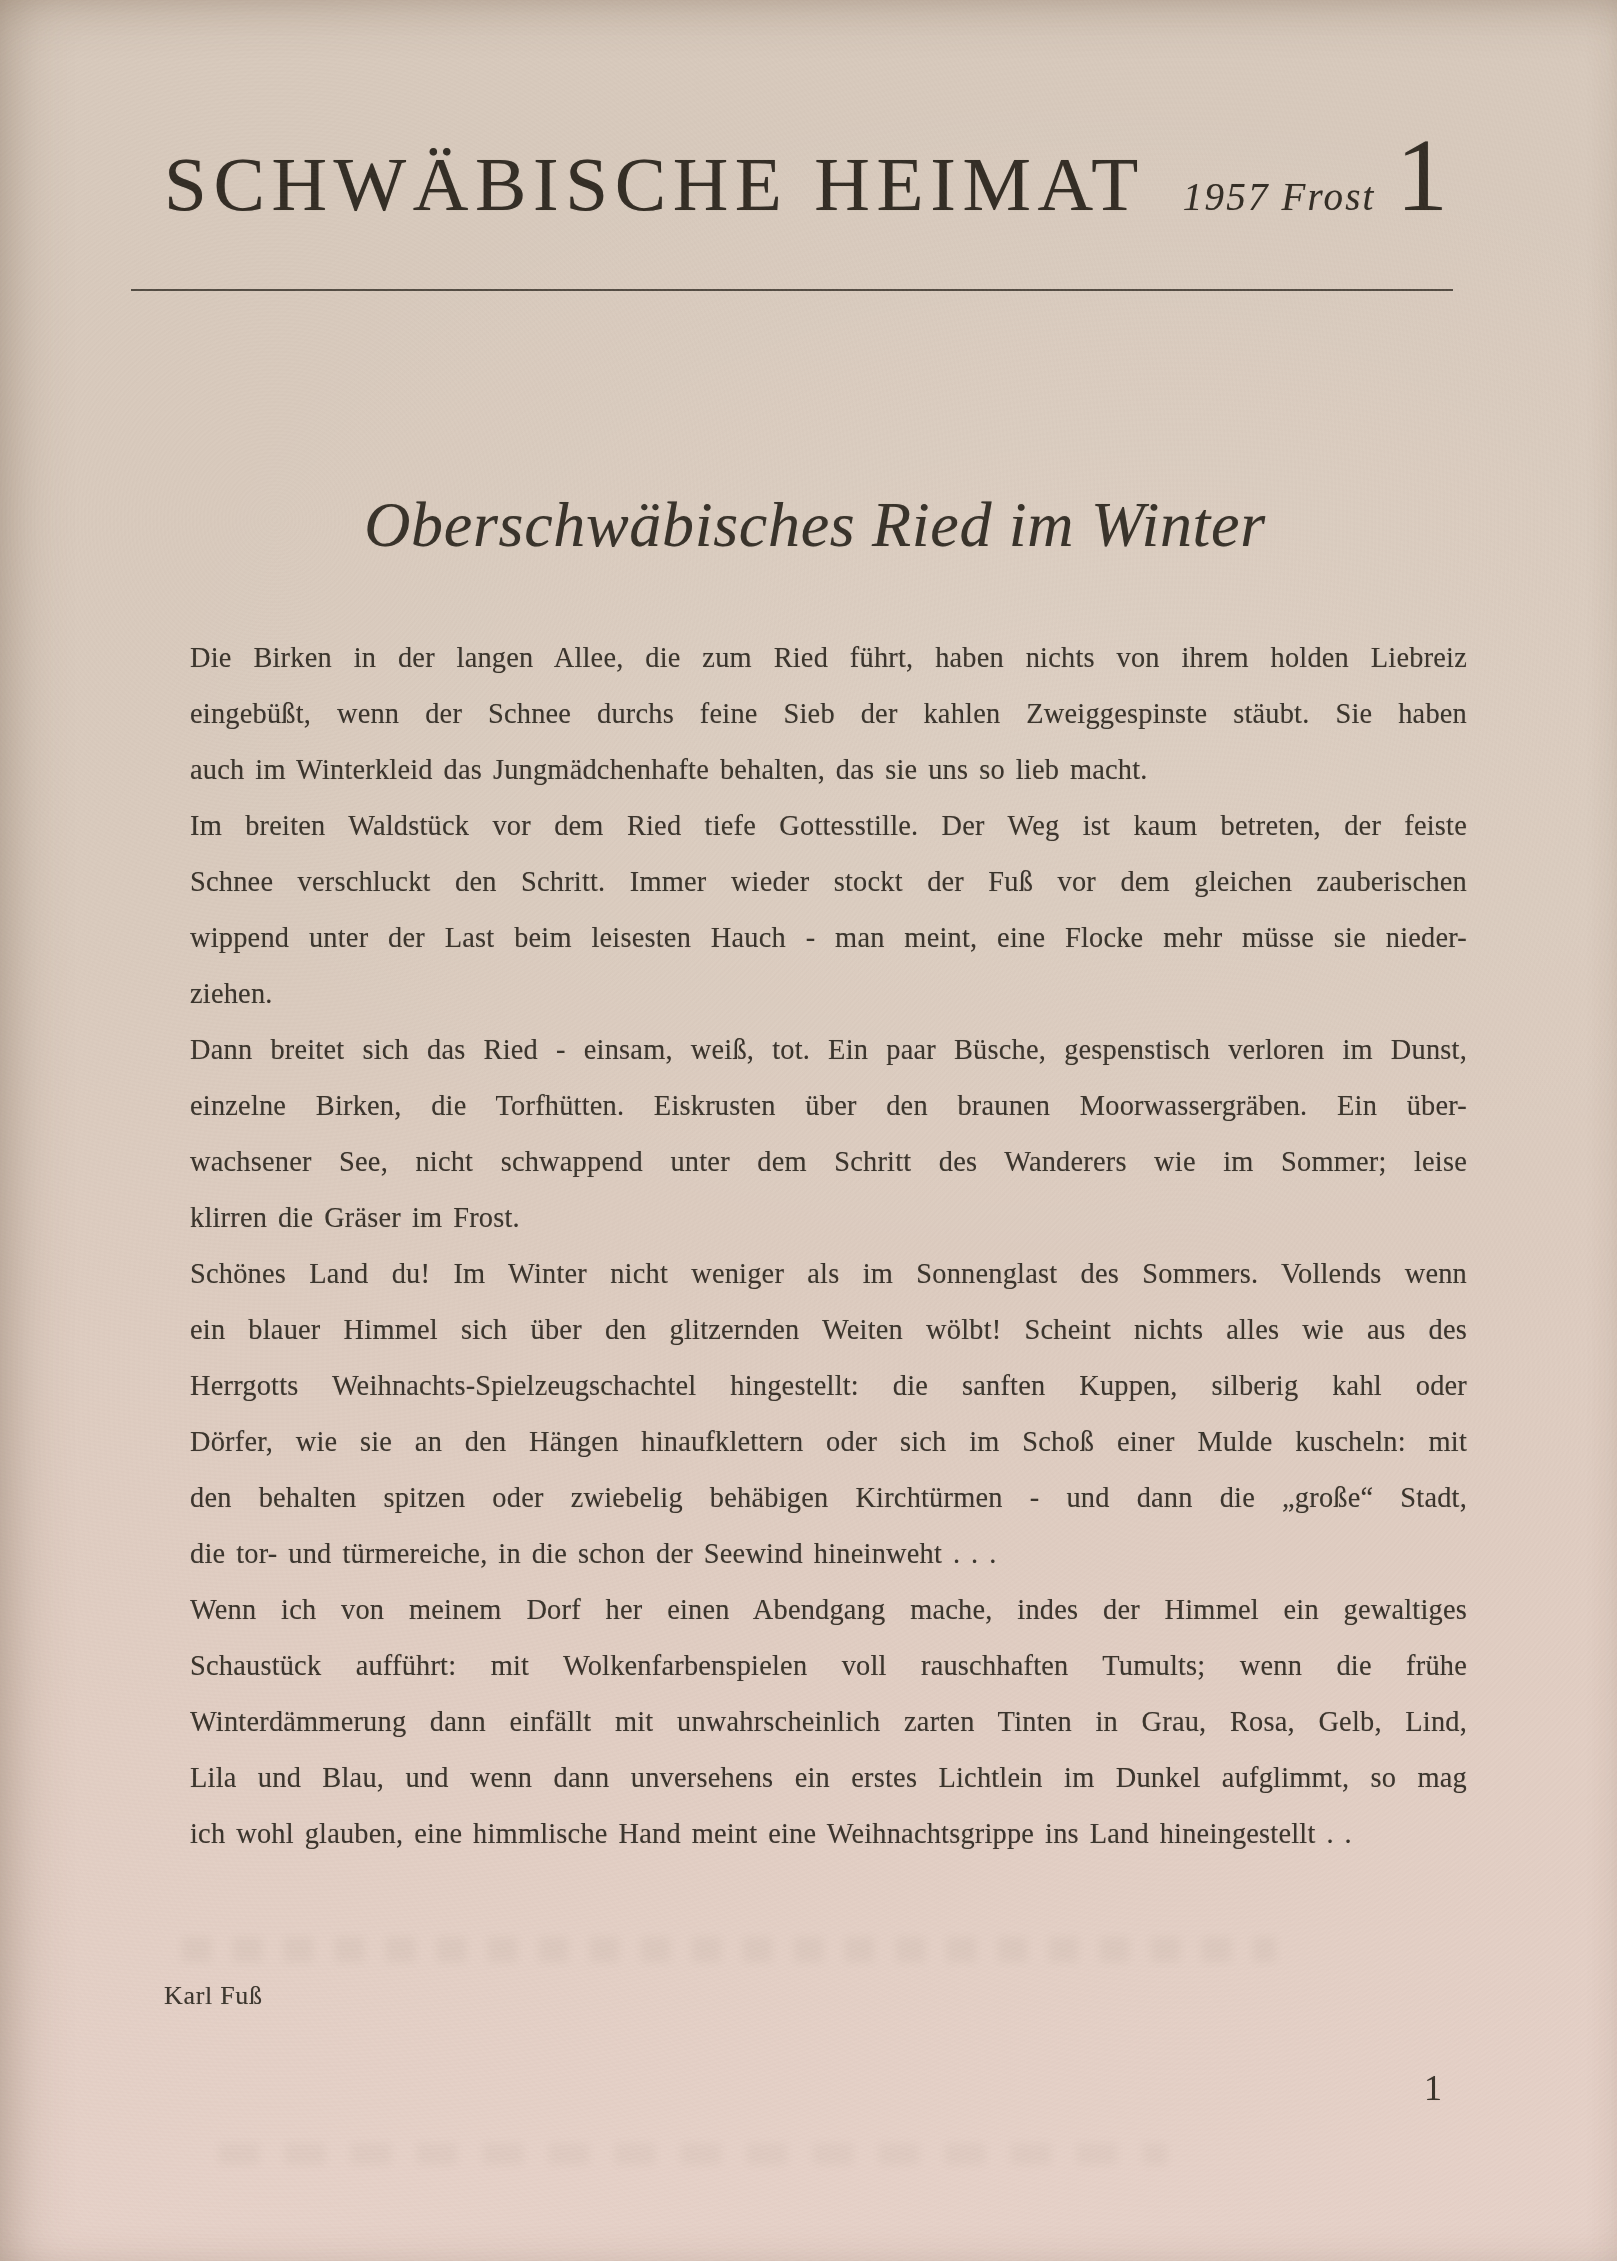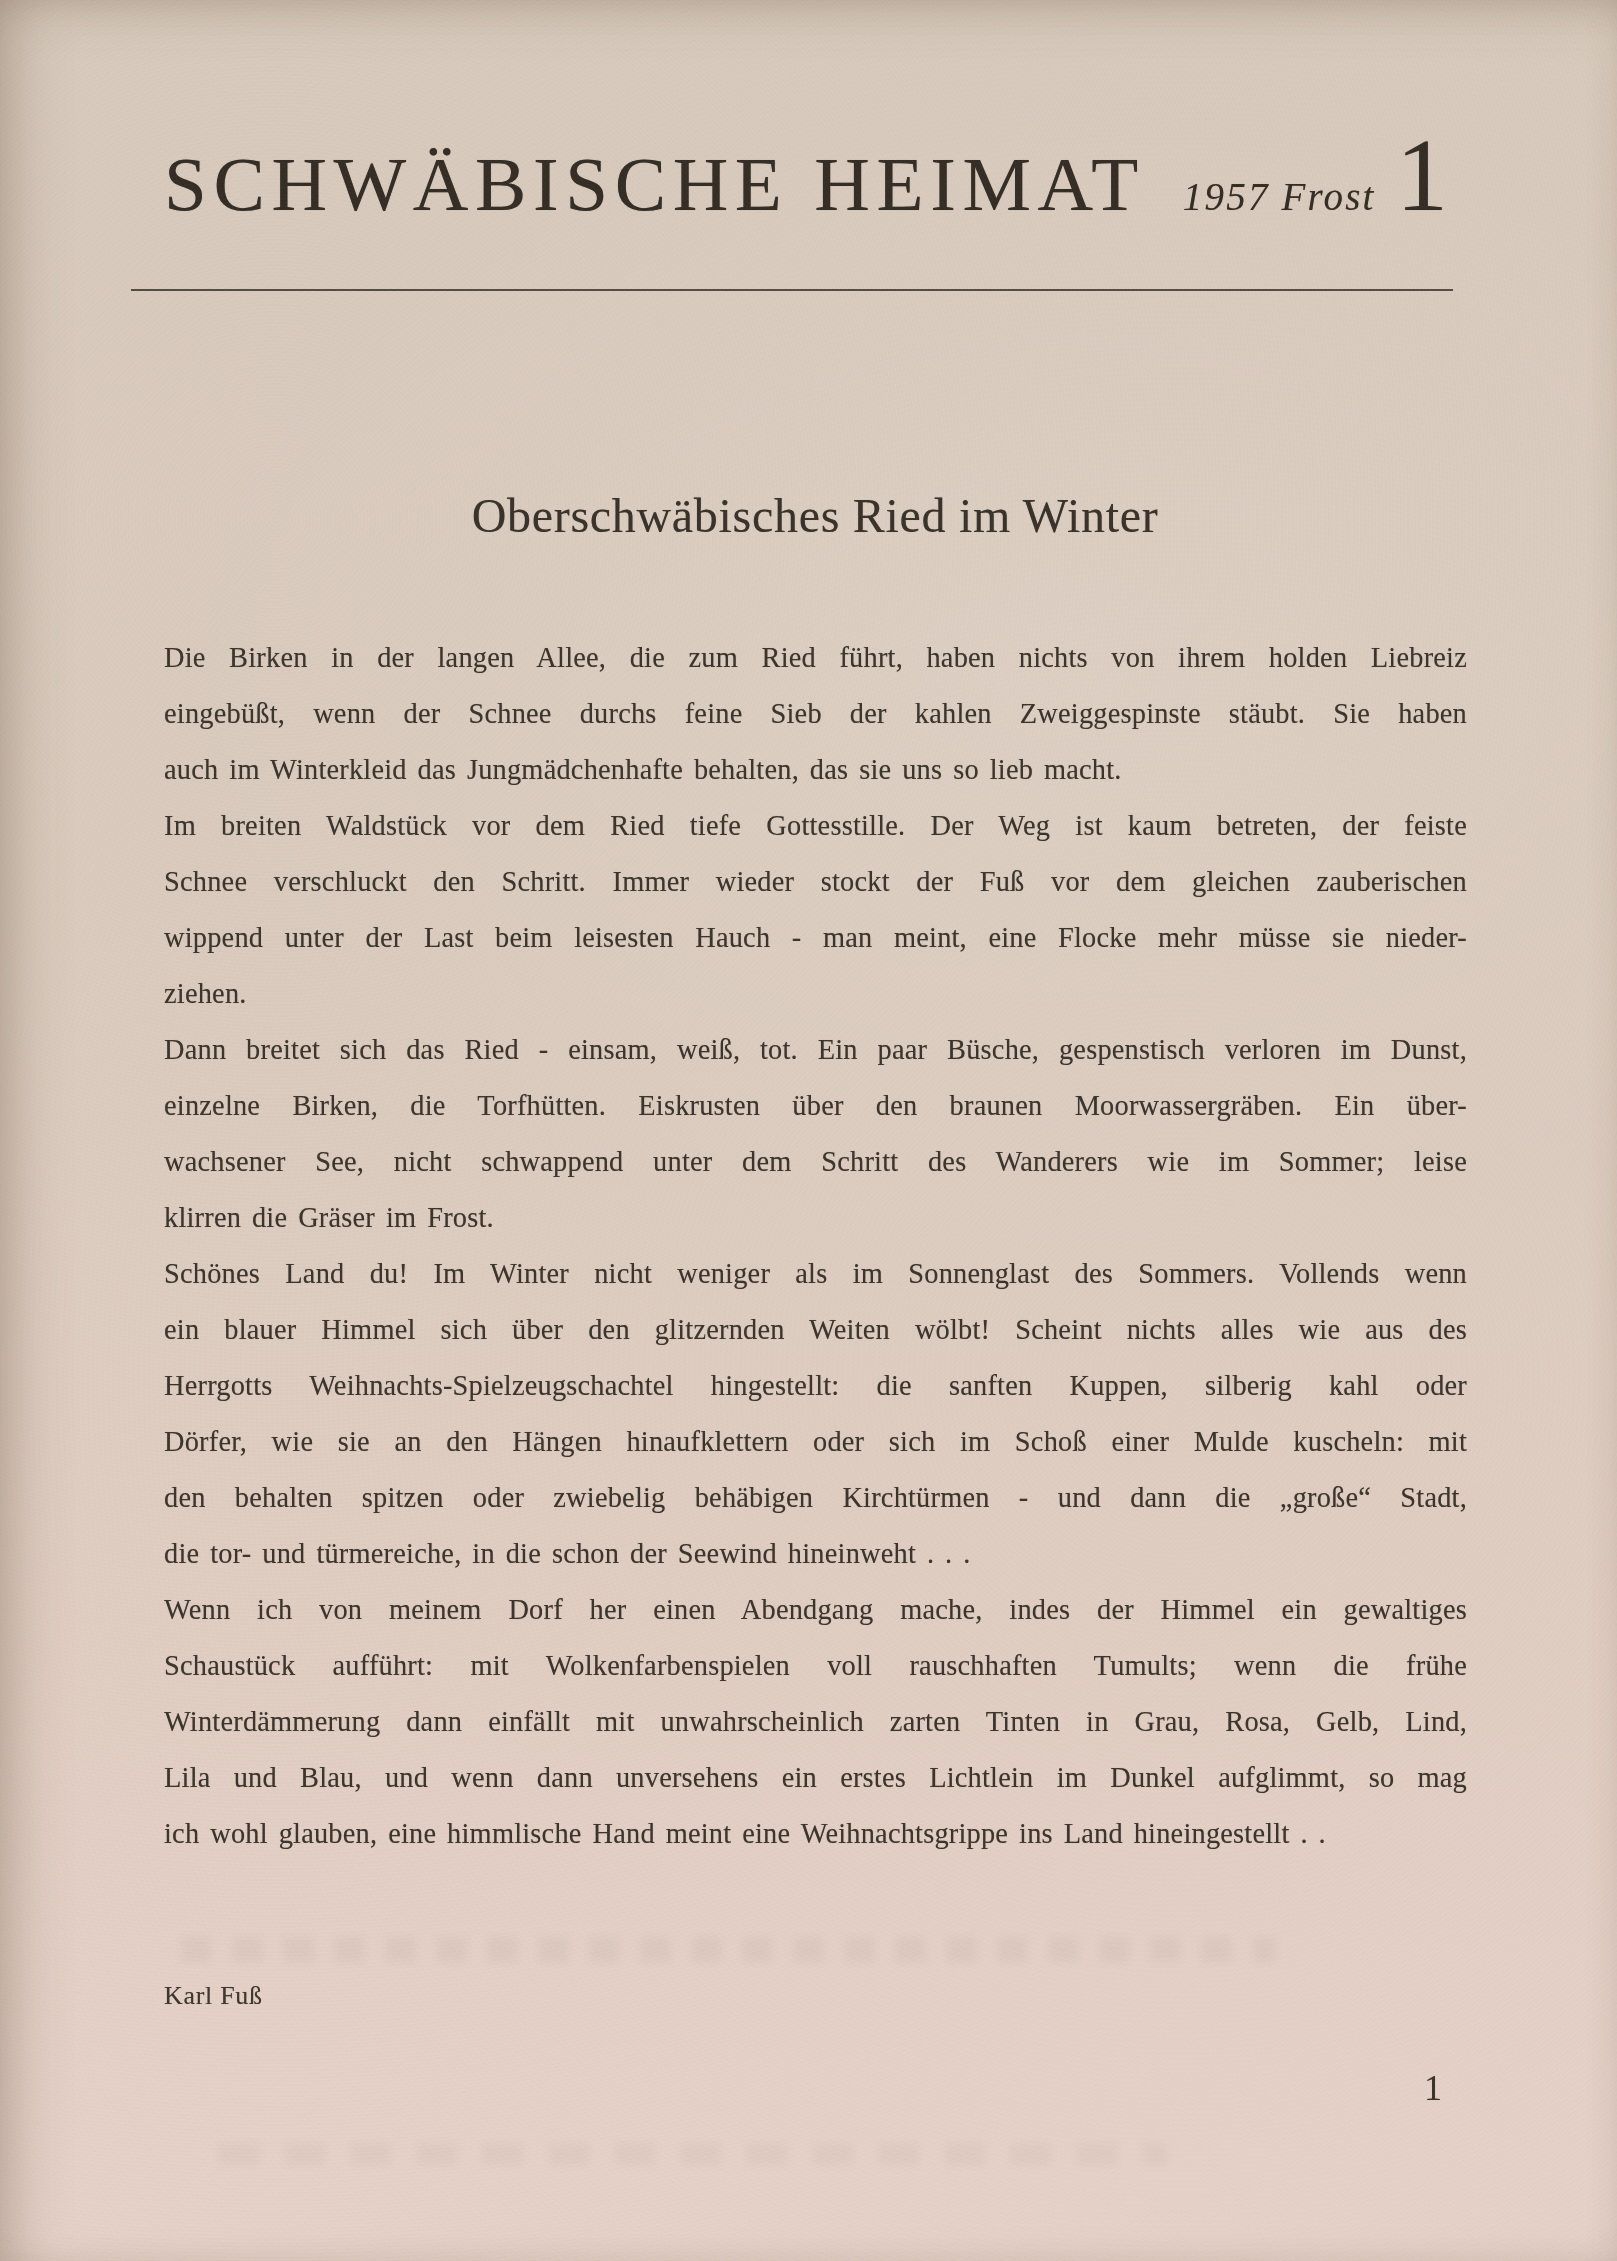--- a/index.html
+++ b/index.html
@@ -51,32 +51,33 @@
   }
 
   .rule {
     position:absolute; left:131px; top:289px; width:1322px; height:2.2px;
     background:linear-gradient(90deg, #4a4339 0%, #3e382f 30%, #55четв 0%, #4a4339 60%, #3e382f 100%);
     background-color:#453e35; opacity:.9;
   }
 
   .article-title {
     position:absolute; left:164px; top:490px; width:1302px;
-    text-align:center; font-size:48px; line-height:1.1;
+    text-align:center; font-size:64px; line-height:1.1;
     color:#38322a; text-shadow:0 0 0.7px rgba(56,50,42,.4);
     letter-spacing:0.7px;
+    font-style:italic;
   }
 
   .article-body {
     position:absolute; left:164px; top:630px; width:1303px;
     font-size:28.4px; line-height:56px; letter-spacing:0.2px;
     word-spacing:3.6px;
     color:#3a342c; text-shadow:0 0 0.7px rgba(58,52,44,.38);
   }
-  .bodyline { text-align:justify; text-align-last:justify; height:56px; }
+  .bodyline { text-align:justify; text-align-last:justify; height:56px;margin-left:26px; }
   .bodyline.last { text-align-last:left; }
 
   .author {
     position:absolute; left:164px; top:1981px; width:1247px;
     text-align:left; font-size:26px;
     color:#3c362e; text-shadow:0 0 0.7px rgba(60,54,46,.35);
     letter-spacing:0.7px;
   }
 
   .page-number {

